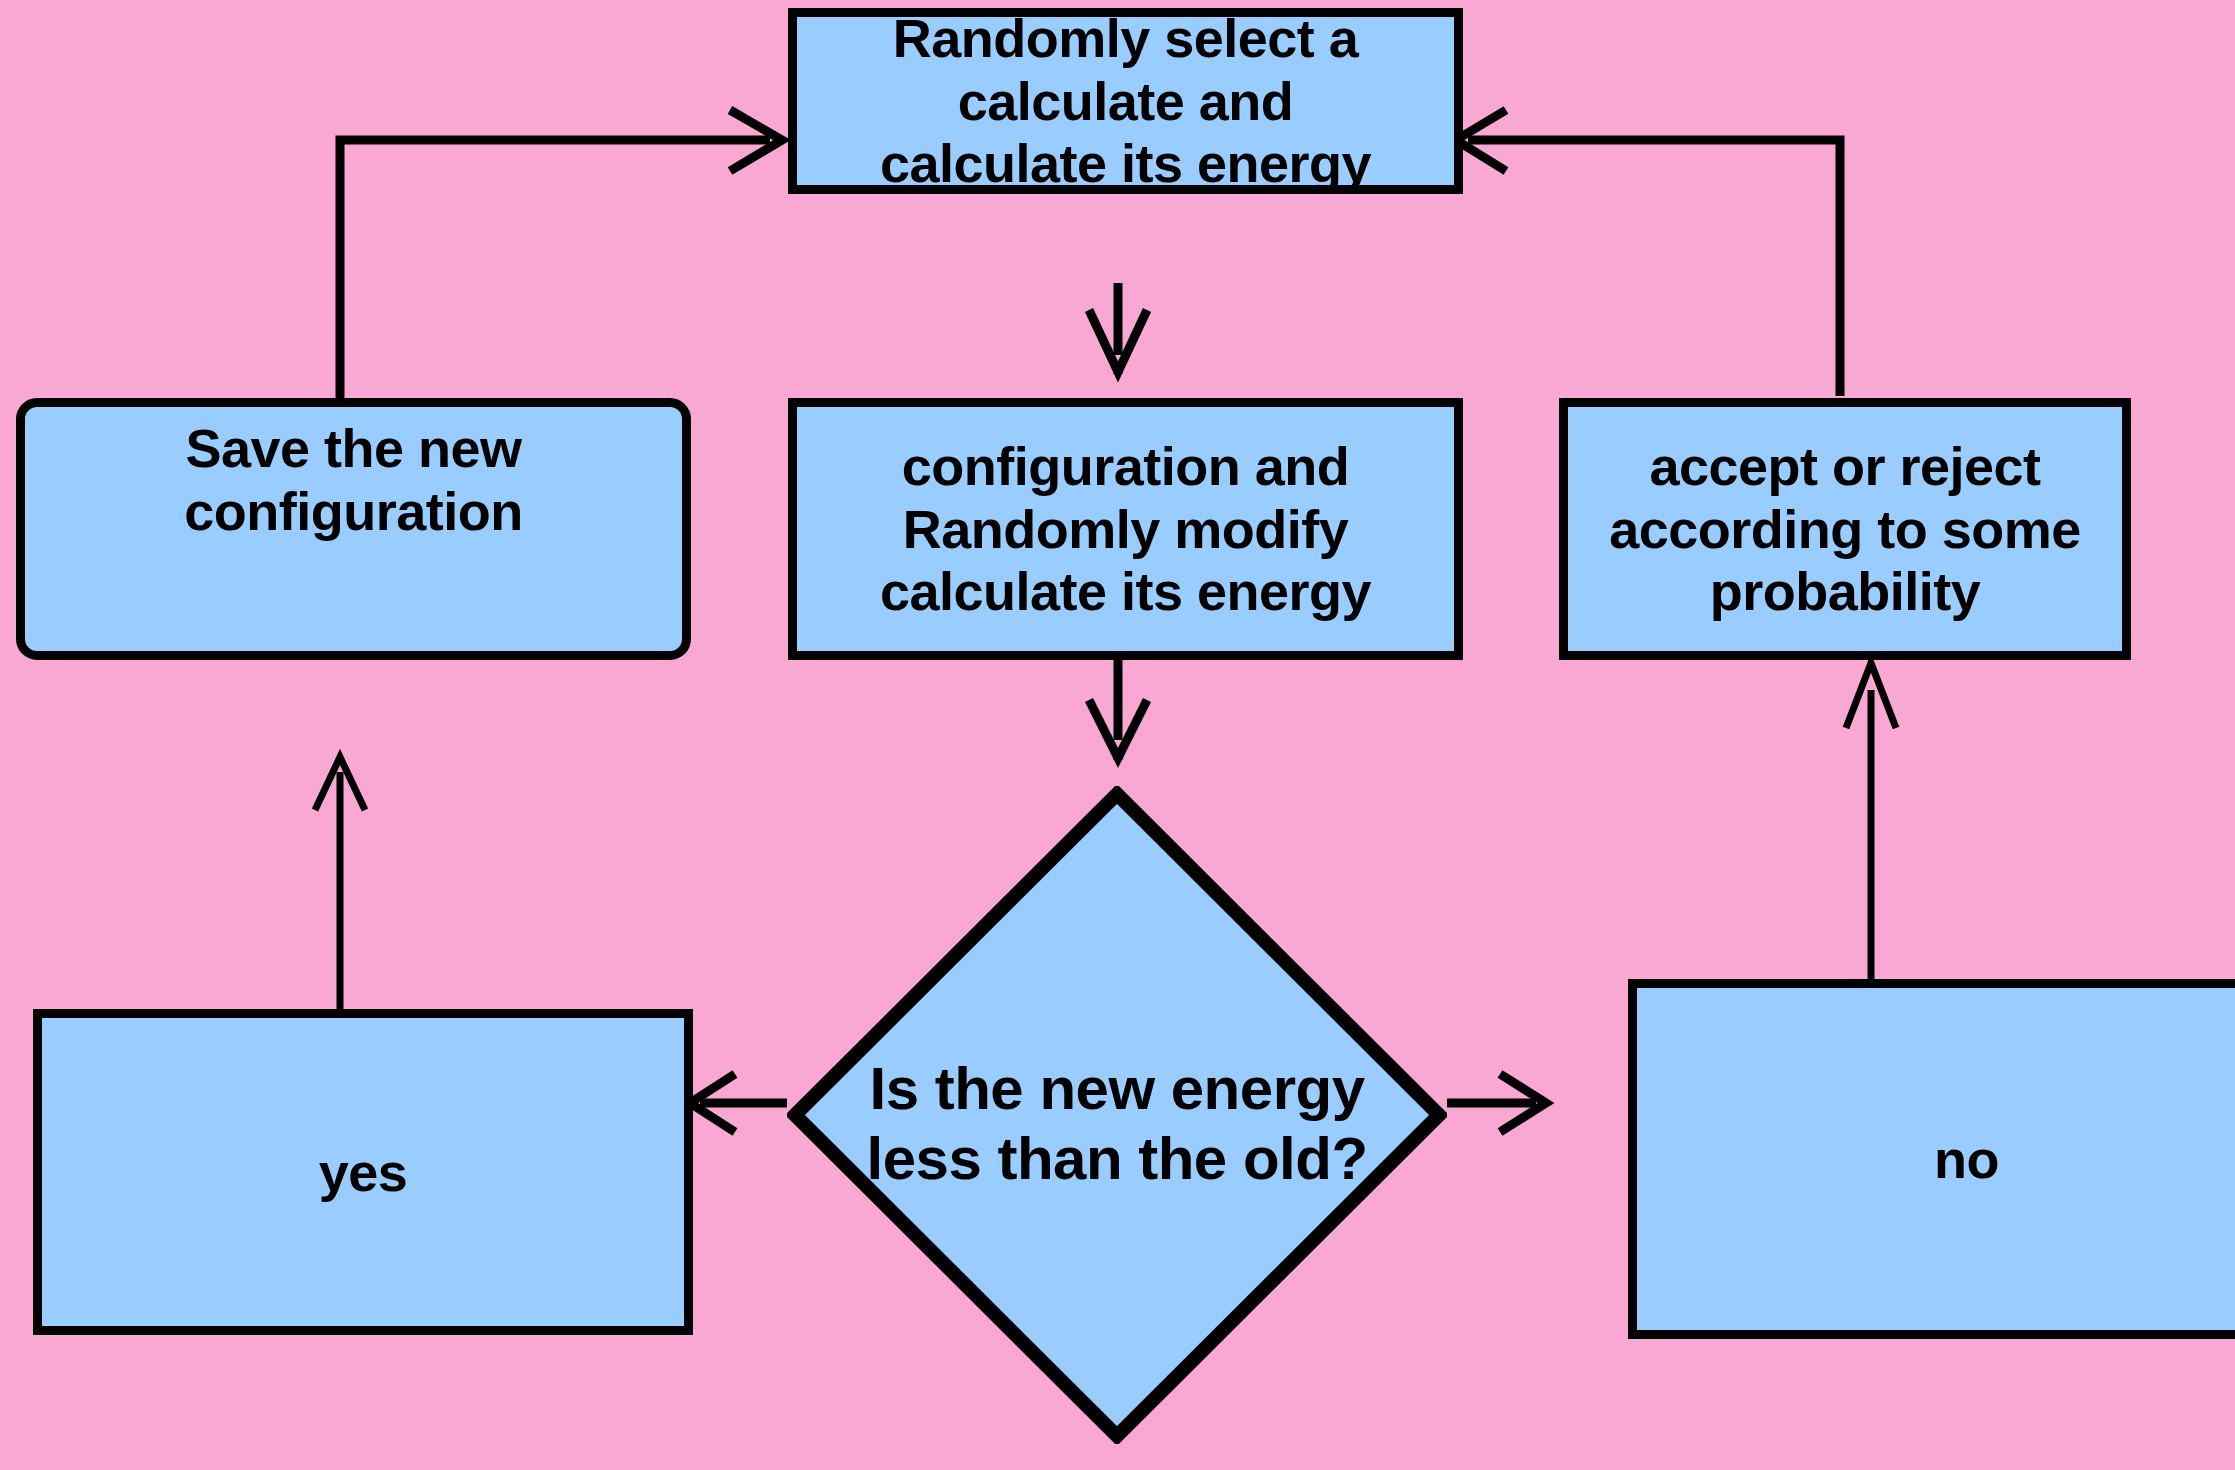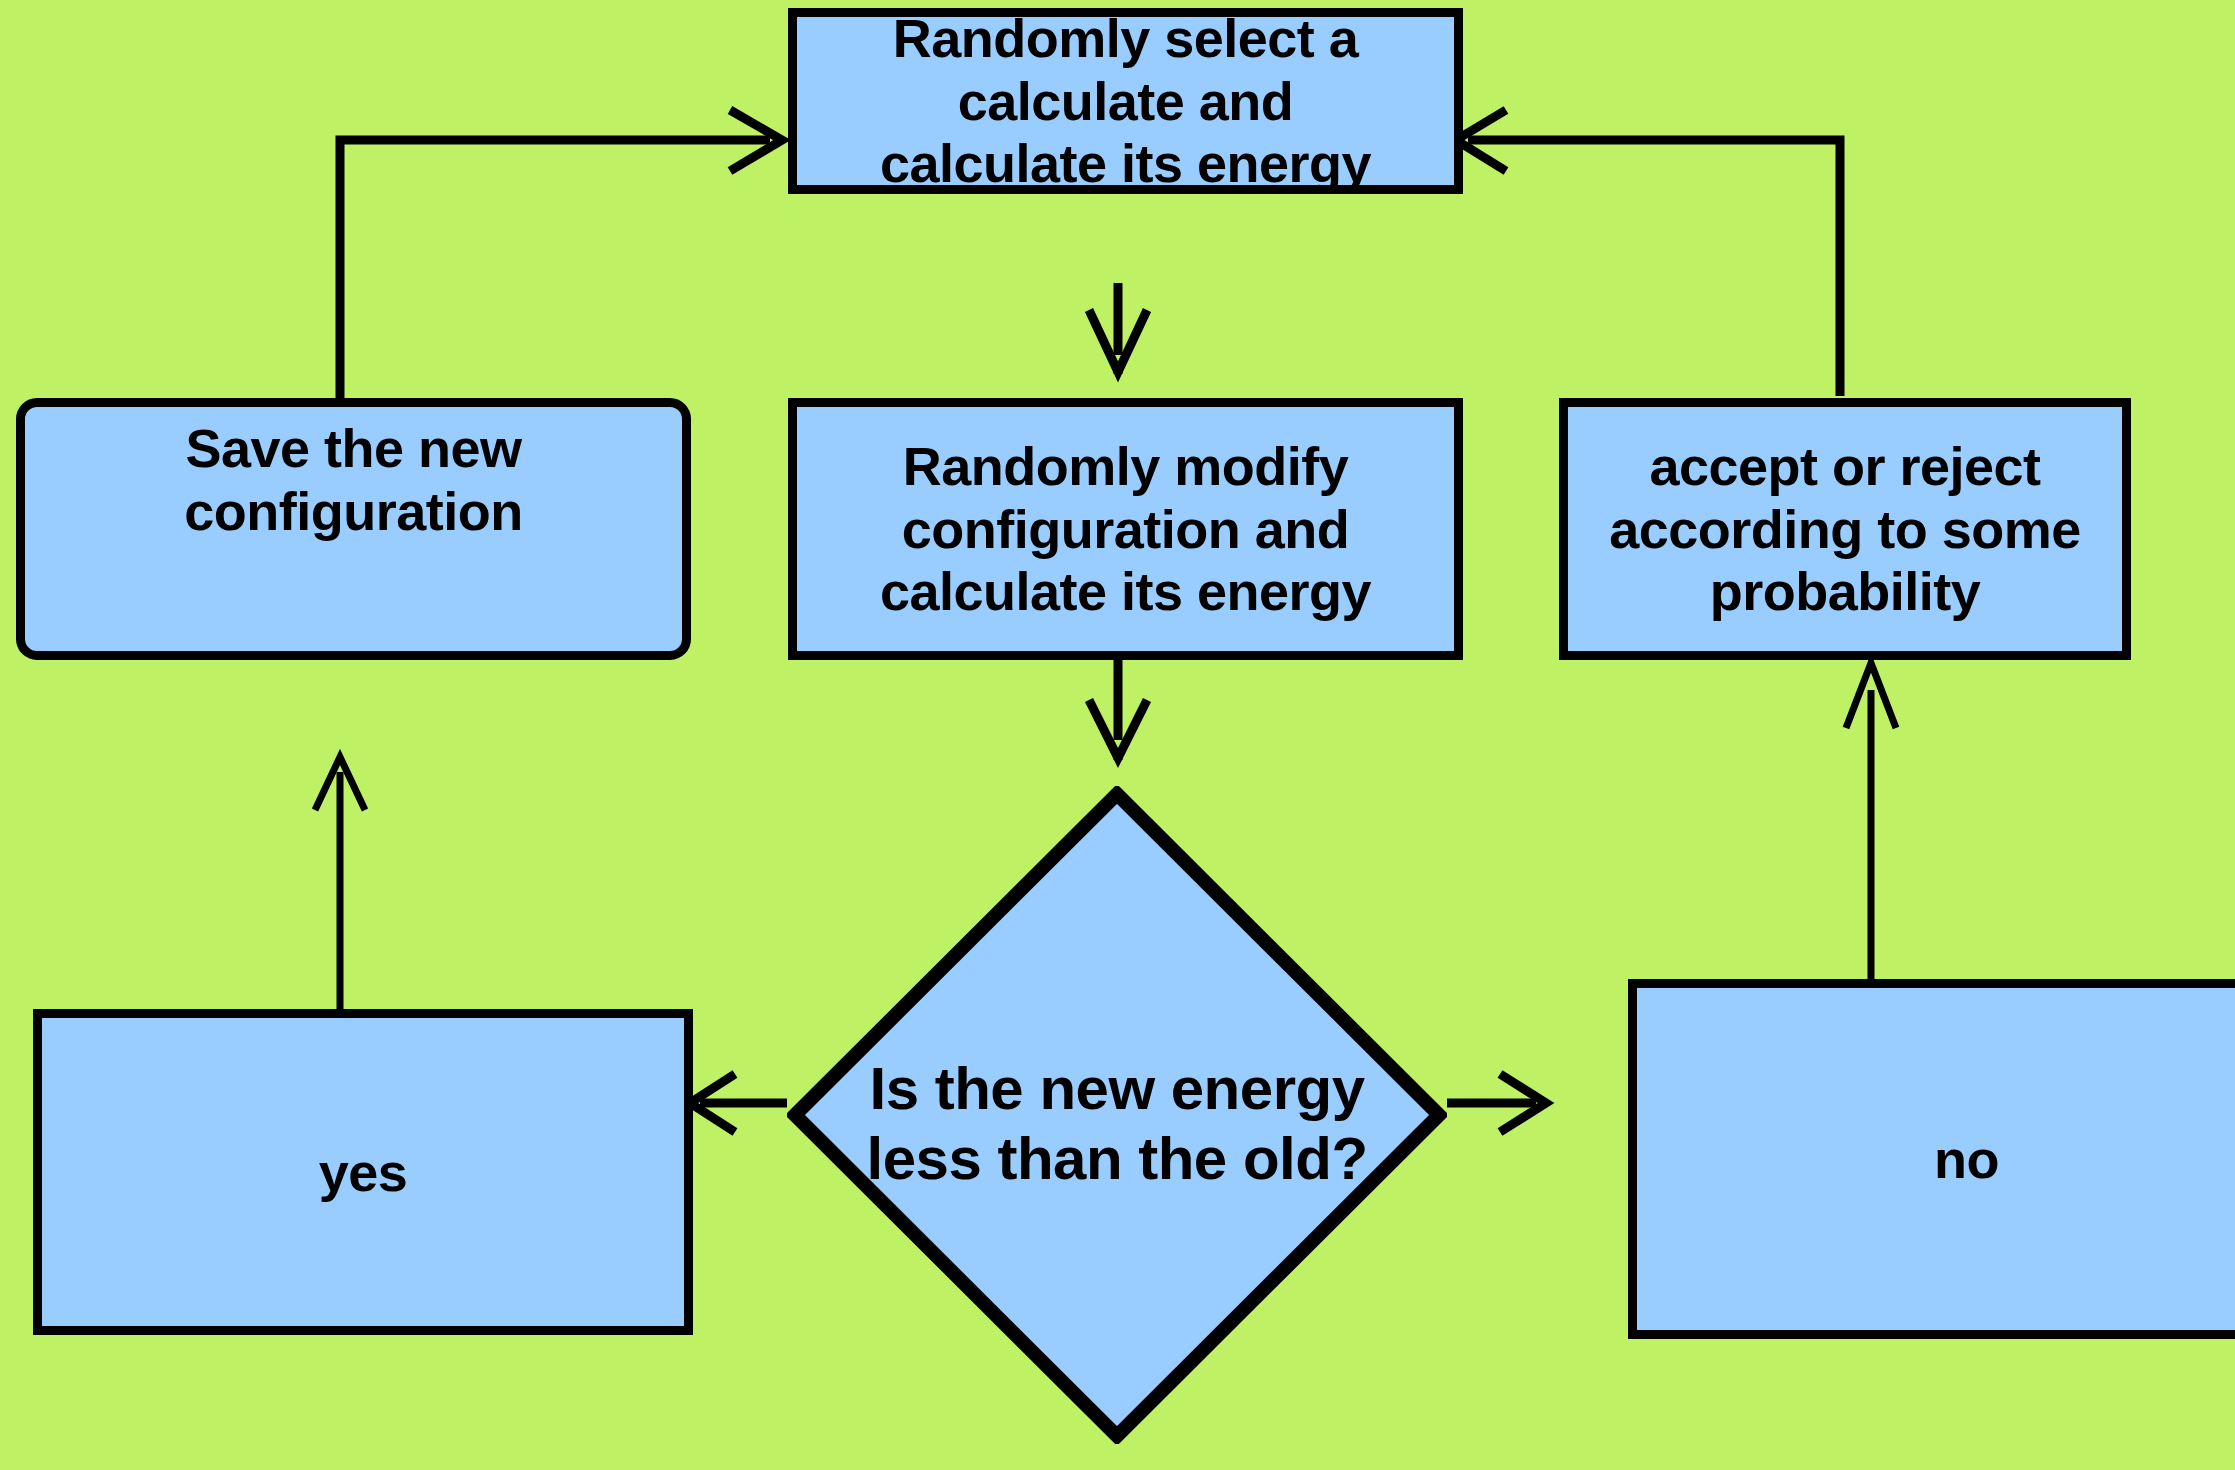--- a/index.html
+++ b/index.html
@@ -4,21 +4,21 @@
 <style>
   html, body {
     margin: 0;
     padding: 0;
     background: #ffffff;
   }
   #canvas {
     position: relative;
     width: 2235px;
     height: 1470px;
-    background: #bef264;
+    background: #f9a8d4;
     overflow: hidden;
     font-family: "Liberation Sans", sans-serif;
   }
   .node {
     position: absolute;
     box-sizing: border-box;
     background: #99ccff;
     border: 9px solid #000000;
     display: flex;
     justify-content: center;
@@ -117,22 +117,22 @@
 
   <div class="node align-top" style="left:16px; top:398px; width:675px; height:262px;border-radius:21px;">
     <div class="lines">
       <div>Save the new</div>
       <div>configuration</div>
     </div>
   </div>
 
   <div class="node align-mid" style="left:788px; top:398px; width:675px; height:262px;">
     <div class="lines">
+      <div>configuration and</div>
       <div>Randomly modify</div>
-      <div>configuration and</div>
       <div>calculate its energy</div>
     </div>
   </div>
 
   <div class="node align-mid" style="left:1559px; top:398px; width:572px; height:262px;">
     <div class="lines">
       <div>accept or reject</div>
       <div>according to some</div>
       <div>probability</div>
     </div>

